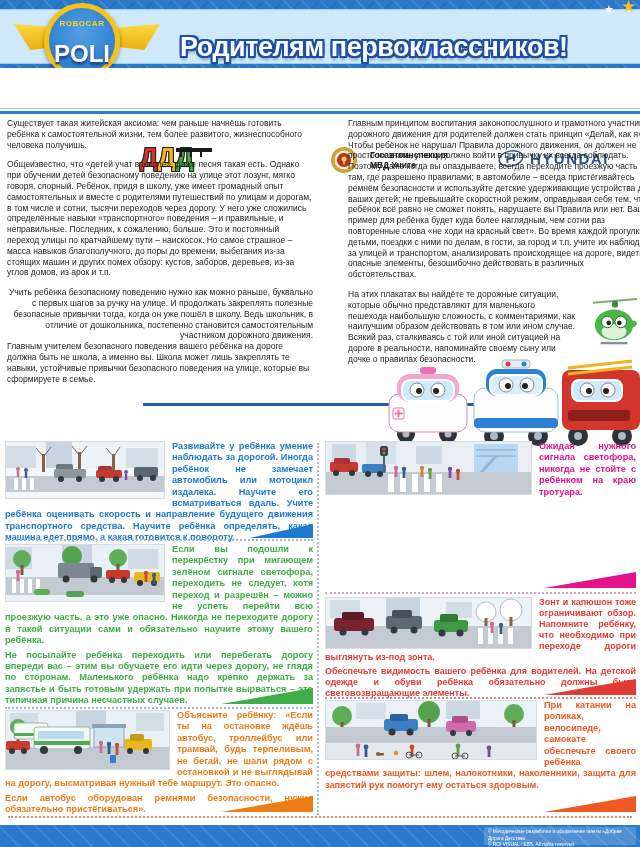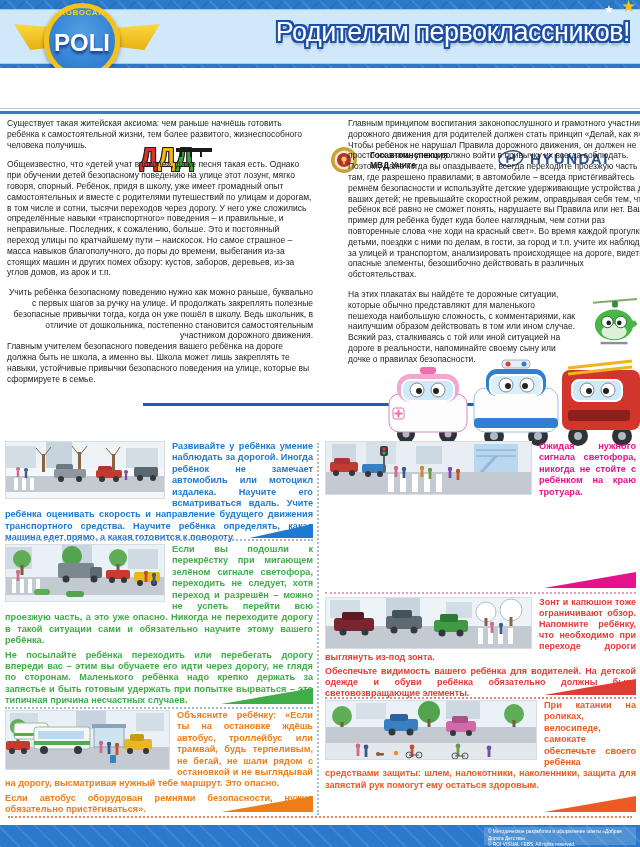--- a/index.html
+++ b/index.html
@@ -4,33 +4,33 @@
 <style>
   html,body{margin:0;padding:0;background:#fff;}
   #poster{position:relative;width:640px;height:847px;overflow:hidden;background:#fff;
           font-family:"Liberation Sans","DejaVu Sans",sans-serif;-webkit-font-smoothing:antialiased;}
   
   .header{position:absolute;left:0;top:0;width:640px;height:68px;background-color:#2a79cb;
     background-image:repeating-linear-gradient(45deg,rgba(255,255,255,.10) 0 2px,transparent 2px 13px),
                      repeating-linear-gradient(-45deg,rgba(0,0,0,.07) 0 2px,transparent 2px 13px);}
   .strip{position:absolute;left:0;top:9px;width:640px;height:53px;background:#cfe9fb;
          border-top:1px solid #9fcdf0;border-bottom:1px solid #9fcdf0;}
-  .title{position:absolute;left:180px;top:17px;width:450px;text-align:right;font-size:27px;font-weight:normal;
+  .title{position:absolute;left:180px;top:32px;width:450px;text-align:left;font-size:27px;font-weight:bold;
          letter-spacing:-.5px;color:#fff;
          text-shadow:-2px 0 #1d4fa8,2px 0 #1d4fa8,0 -2px #1d4fa8,0 2px #1d4fa8,
                      -2px -2px #1d4fa8,2px 2px #1d4fa8,-2px 2px #1d4fa8,2px -2px #1d4fa8,0 4px 3px rgba(0,0,40,.35);}
   .star1{position:absolute;left:604px;top:3px;color:#fff;font-size:11px;}
   .star2{position:absolute;left:621px;top:-4px;color:#f3c318;font-size:17px;}
   .wing{position:absolute;background:linear-gradient(#fbd93e,#e9af12);}
   .wing.l{left:14px;top:24px;width:58px;height:26px;clip-path:polygon(0 0,100% 18%,100% 82%,28% 100%);}
   .wing.r{left:104px;top:24px;width:56px;height:26px;clip-path:polygon(0 18%,100% 0,72% 100%,0 82%);}
   .badge-circle{position:absolute;left:44px;top:3px;width:66px;height:66px;border-radius:50%;
         background:radial-gradient(circle at 50% 38%,#55a0e2,#2f7fd2 70%);border:5px solid #f3c318;
         box-shadow:0 2px 4px rgba(0,0,30,.4);text-align:center;}
-  .badge-circle .t1{display:block;font-size:8px;font-weight:bold;color:#f6d51f;letter-spacing:.5px;}
+  .badge-circle .t1{display:block;margin-top:11px;font-size:8px;font-weight:bold;color:#f6d51f;letter-spacing:.5px;}
   .badge-circle .t2{display:block;margin-top:12px;font-size:24px;font-weight:bold;color:#fff;letter-spacing:0;
         text-shadow:0 2px 0 #1d4fa8, 0 3px 3px rgba(0,0,40,.5);}
   
   .logobar{position:absolute;left:0;top:68px;width:640px;height:44px;background:#fff;}
   .rule-thin{position:absolute;left:0;top:108px;width:640px;height:1px;background:#a9c9e6;}
   .rule-thick{position:absolute;left:0;top:111px;width:640px;height:3px;background:#2f7fc6;}
   .ddd{position:absolute;left:140px;top:76px;font-size:25px;font-weight:bold;line-height:26px;
        text-shadow:1px 1px 0 #222,-1px 1px 0 #222,1px -1px 0 #222,-1px -1px 0 #222;}
   .ddd-bar{position:absolute;left:176px;top:80px;width:36px;height:4px;background:#1a1a1a;}
   .ddd-bar:after{content:"";position:absolute;left:4px;top:4px;width:2px;height:5px;background:#1a1a1a;box-shadow:10px 0 #1a1a1a,20px 0 #1a1a1a;}

